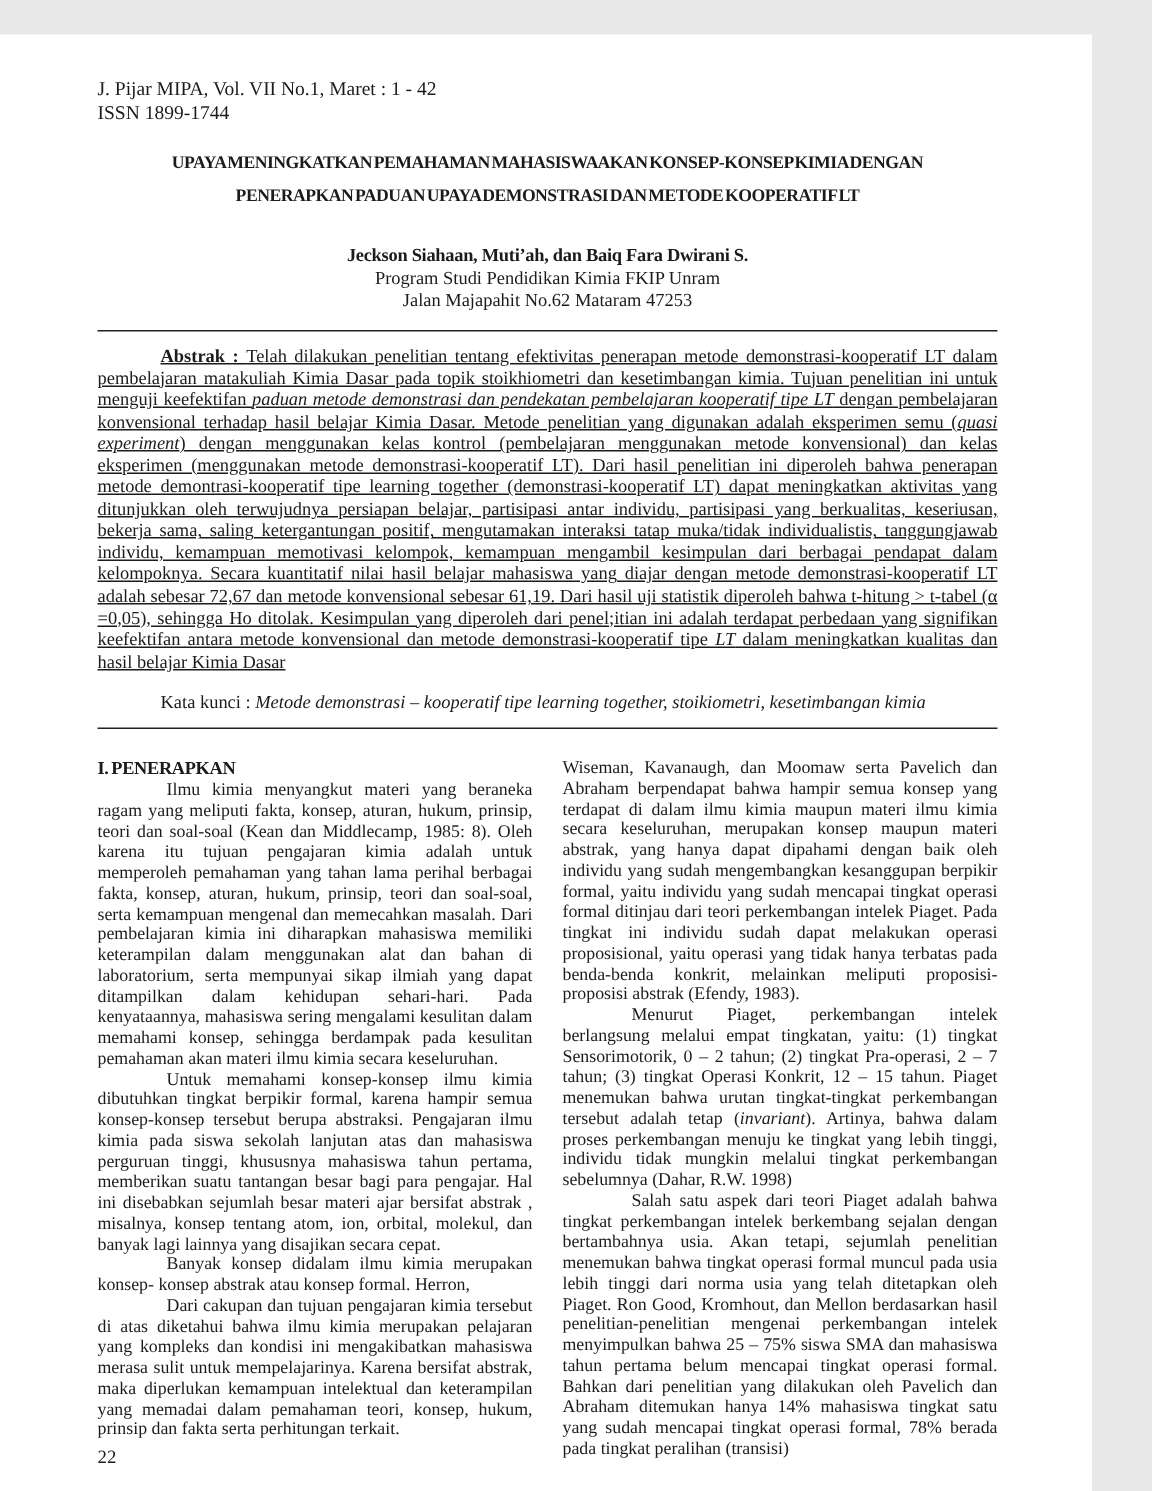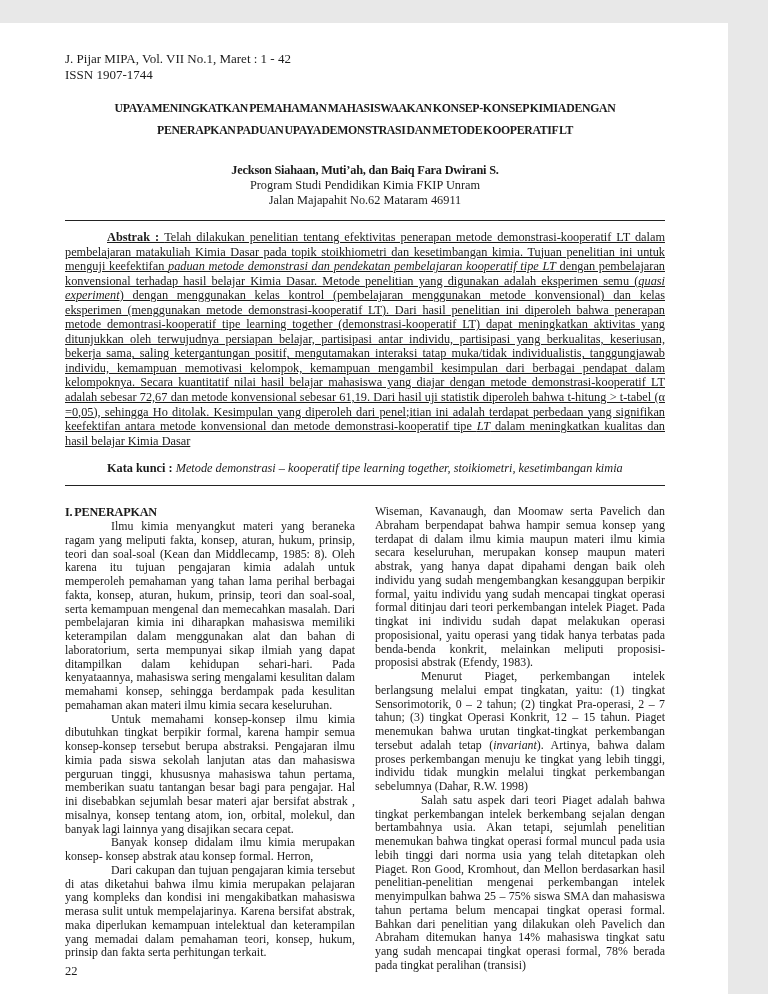--- a/index.html
+++ b/index.html
@@ -62,39 +62,39 @@
     font-size:12.5px;
   }
 </style>
 </head>
 <body>
 
 <div class="page">
 
   <div>
     <div class="journal-line">J. Pijar MIPA, Vol. VII No.1, Maret : 1 - 42</div>
-    <div class="journal-line">ISSN 1907-1744</div>
+    <div class="journal-line">ISSN 1899-1744</div>
   </div>
 
   <div class="title-block">
     <div class="title-line">UPAYA MENINGKATKAN PEMAHAMAN MAHASISWA AKAN KONSEP-KONSEP KIMIA DENGAN</div>
     <div class="title-line">PENERAPKAN PADUAN UPAYA DEMONSTRASI DAN METODE KOOPERATIF LT</div>
   </div>
 
   <div class="authors-block">
     <div class="authors-names">Jeckson Siahaan, Muti’ah, dan Baiq Fara Dwirani S.</div>
     <div class="authors-sub">Program Studi Pendidikan Kimia FKIP Unram</div>
-    <div class="authors-sub">Jalan Majapahit No.62 Mataram 46911</div>
+    <div class="authors-sub">Jalan Majapahit No.62 Mataram 47253</div>
   </div>
 
   <hr class="rule rule-top">
 
   <div class="abstract"><span style="font-weight: bold;">Abstrak : </span><span>Telah dilakukan penelitian tentang efektivitas penerapan metode demonstrasi-kooperatif LT dalam pembelajaran matakuliah Kimia Dasar pada topik stoikhiometri dan kesetimbangan kimia. Tujuan penelitian ini untuk menguji keefektifan </span><span style="font-style: italic;">paduan metode demonstrasi dan pendekatan pembelajaran kooperatif tipe LT</span><span> dengan pembelajaran konvensional terhadap hasil belajar Kimia Dasar. Metode penelitian yang digunakan adalah eksperimen semu (</span><span style="font-style: italic;">quasi experiment</span><span>) dengan menggunakan kelas kontrol (pembelajaran menggunakan metode konvensional) dan kelas eksperimen (menggunakan metode demonstrasi-kooperatif LT). Dari hasil penelitian ini diperoleh bahwa penerapan metode demontrasi-kooperatif tipe learning together (demonstrasi-kooperatif LT) dapat meningkatkan aktivitas yang ditunjukkan oleh terwujudnya persiapan belajar, partisipasi antar individu, partisipasi yang berkualitas, keseriusan, bekerja sama, saling ketergantungan positif, mengutamakan interaksi tatap muka/tidak individualistis, tanggungjawab individu, kemampuan memotivasi kelompok, kemampuan mengambil kesimpulan dari berbagai pendapat dalam kelompoknya.  Secara kuantitatif nilai hasil belajar mahasiswa yang diajar dengan metode demonstrasi-kooperatif LT adalah sebesar 72,67 dan metode konvensional sebesar 61,19. Dari hasil uji statistik diperoleh bahwa t-hitung &gt; t-tabel (α =0,05), sehingga Ho ditolak. Kesimpulan yang diperoleh dari penel;itian ini adalah  terdapat perbedaan yang signifikan keefektifan antara  metode konvensional dan metode demonstrasi-kooperatif tipe </span><span style="font-style: italic;">LT</span><span> dalam meningkatkan kualitas dan hasil belajar Kimia Dasar</span></div>
 
-  <div class="keywords"><span style="font-weight: bold; text-align: right;">Kata kunci : </span><span style="font-style: italic; font-family: Liberation Serif, serif;">Metode demonstrasi – kooperatif tipe learning together, stoikiometri, kesetimbangan kimia</span></div>
+  <div class="keywords"><span style="font-weight: normal; text-align: right;">Kata kunci : </span><span style="font-style: italic; font-family: Liberation Serif, serif;">Metode demonstrasi – kooperatif tipe learning together, stoikiometri, kesetimbangan kimia</span></div>
 
   <hr class="rule rule-bottom">
 
   <div class="columns">
     <div class="col">
       <div class="section-heading">I. PENERAPKAN</div>
       <p><span>Ilmu kimia menyangkut materi yang beraneka ragam yang meliputi fakta, konsep, aturan, hukum, prinsip, teori dan soal-soal (Kean dan Middlecamp, 1985: 8). Oleh karena itu tujuan pengajaran kimia adalah untuk memperoleh pemahaman yang tahan lama perihal berbagai fakta, konsep, aturan, hukum, prinsip, teori dan soal-soal, serta kemampuan mengenal dan memecahkan masalah. Dari pembelajaran kimia ini diharapkan mahasiswa memiliki keterampilan dalam menggunakan alat dan bahan di laboratorium, serta mempunyai sikap ilmiah yang dapat ditampilkan dalam kehidupan sehari-hari. Pada kenyataannya, mahasiswa sering mengalami kesulitan dalam memahami konsep, sehingga berdampak pada kesulitan pemahaman akan materi ilmu kimia secara keseluruhan.</span></p>
       <p><span>Untuk memahami konsep-konsep ilmu kimia dibutuhkan tingkat berpikir formal, karena hampir semua konsep-konsep tersebut berupa abstraksi. Pengajaran ilmu kimia pada siswa sekolah lanjutan atas dan mahasiswa perguruan tinggi, khususnya mahasiswa tahun pertama, memberikan suatu tantangan besar bagi para pengajar. Hal ini disebabkan sejumlah besar materi ajar bersifat abstrak , misalnya, konsep tentang atom, ion, orbital, molekul, dan banyak lagi lainnya yang disajikan secara cepat.</span></p>
       <p><span>Banyak konsep didalam ilmu kimia merupakan konsep- konsep abstrak atau konsep formal. Herron,</span></p>
       <p><span>Dari cakupan dan tujuan pengajaran kimia tersebut di atas diketahui bahwa ilmu kimia merupakan pelajaran yang kompleks dan kondisi ini mengakibatkan mahasiswa merasa sulit untuk mempelajarinya. Karena bersifat abstrak, maka diperlukan kemampuan intelektual dan keterampilan yang memadai dalam pemahaman teori, konsep, hukum, prinsip dan fakta serta perhitungan terkait.</span></p>

